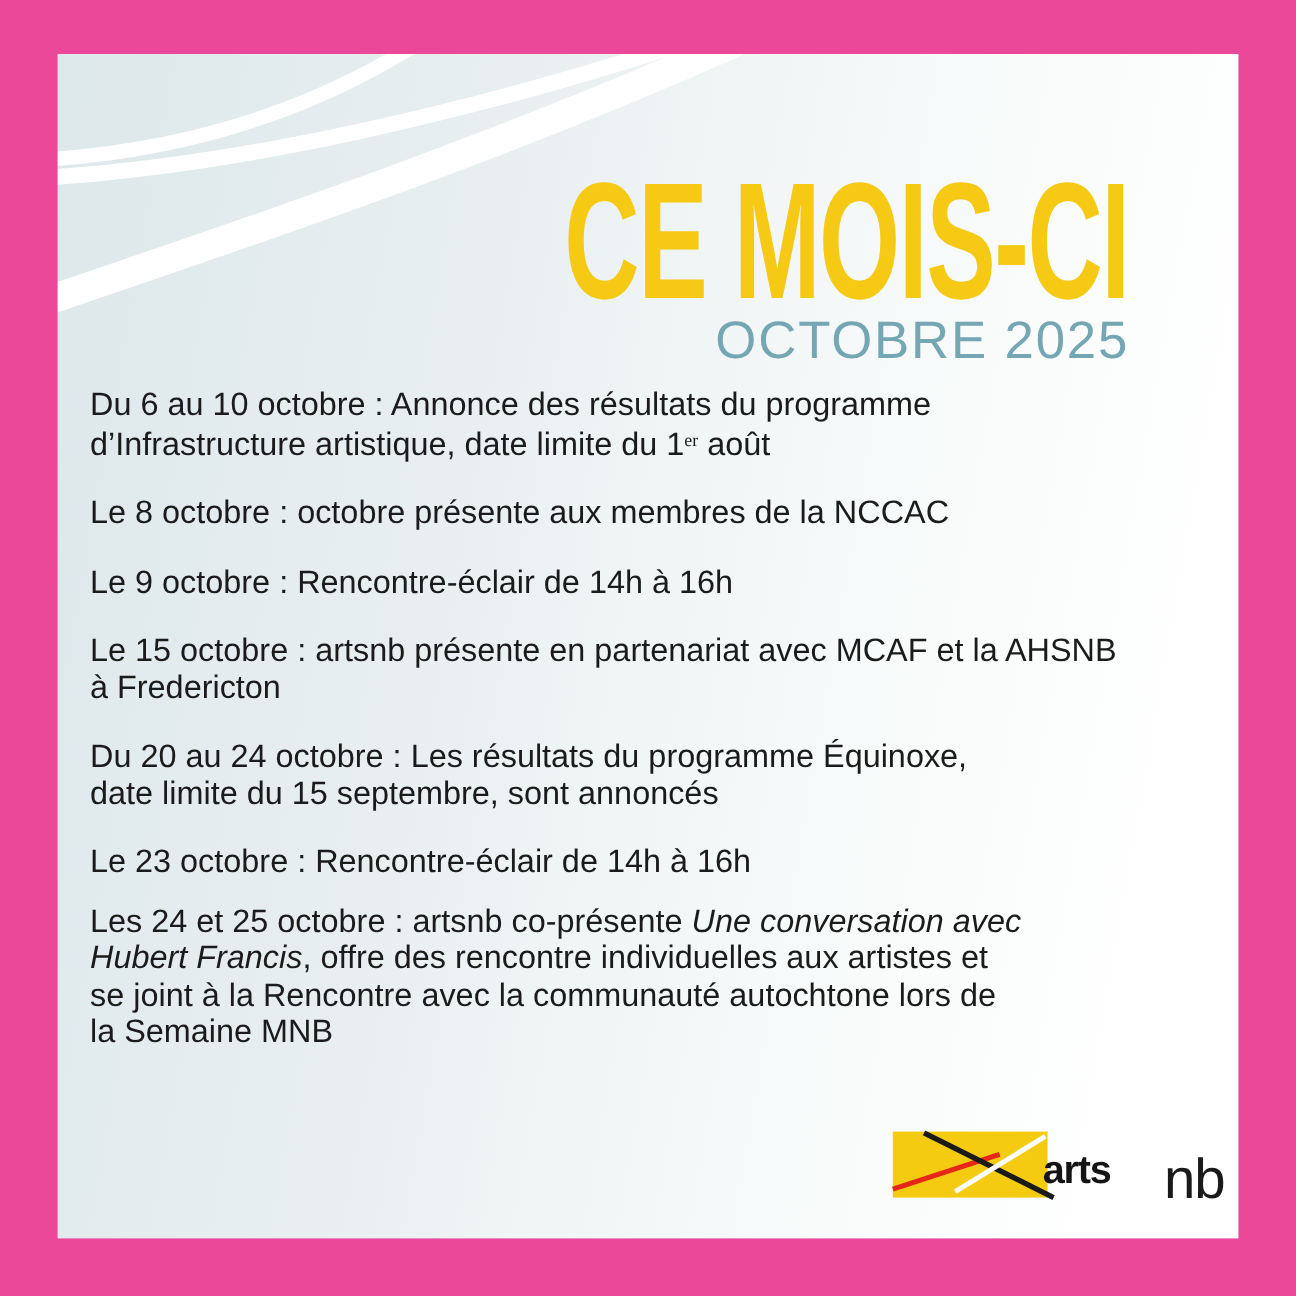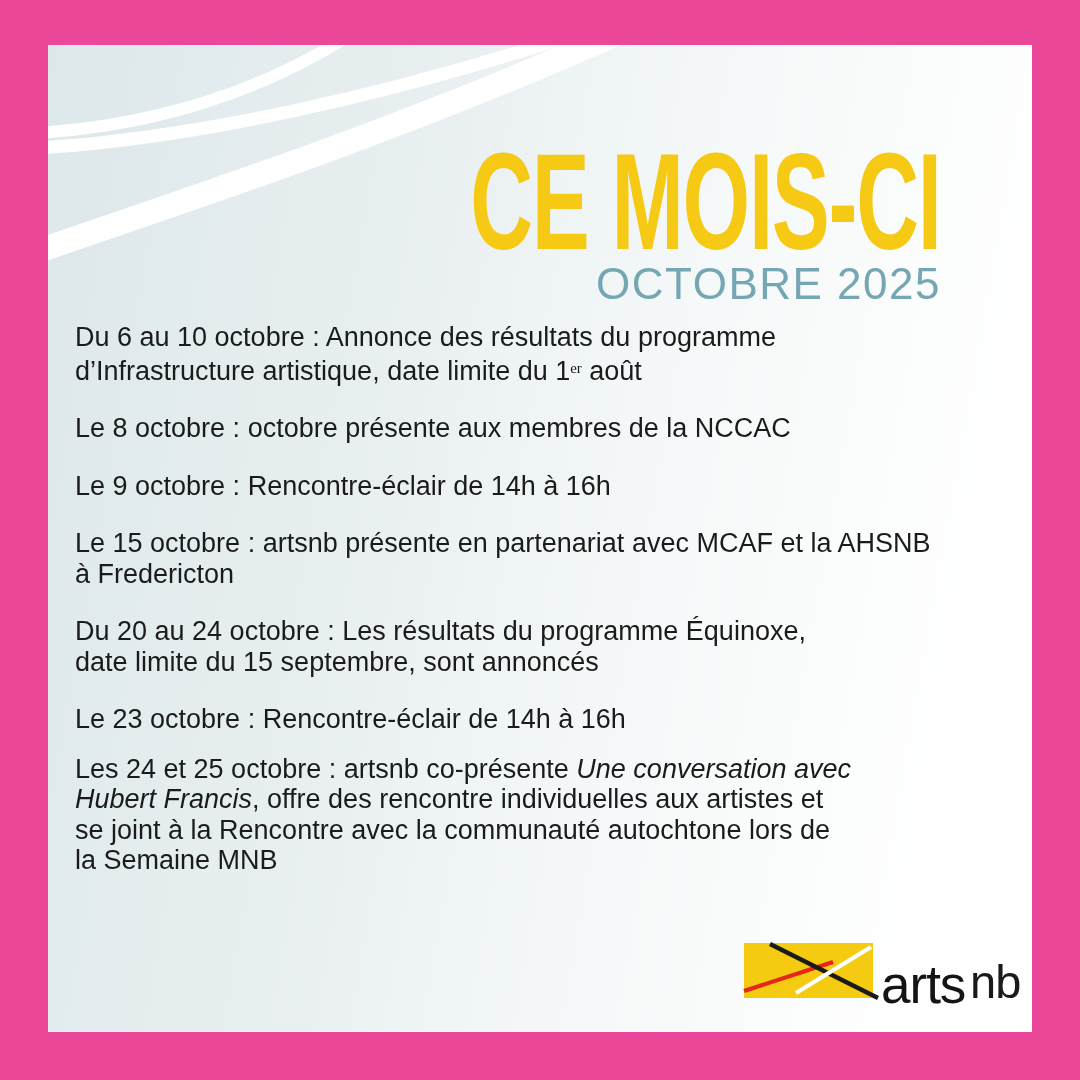--- a/index.html
+++ b/index.html
@@ -53,22 +53,22 @@
   .event-label{font-weight:normal;}
   .it{font-style:italic;}
   .sup{font-size:0.55em;vertical-align:0.5em;letter-spacing:0;font-family:Liberation Serif, serif;}
   .w-mid{max-width:780px;margin-top:23px;}
   .w-narrow{max-width:516px;}
   .event:last-child{margin-top:-8px;}
 
   .logo{position:absolute;left:694px;top:895px;width:300px;height:70px;}
   .logo-mark{position:absolute;left:0;top:0;width:137px;height:62px;overflow:visible;}
   .logo-arts{
-    position:absolute;left:139px;top:18px;
-    font-size:53px;line-height:1;font-weight:normal;letter-spacing:-1px;
+    position:absolute;left:127px;top:18px;
+    font-size:33px;line-height:1;font-weight:bold;letter-spacing:-1px;
     color:#141414;
   }
   .logo-nb{
     position:absolute;left:228px;top:18px;
     font-size:47px;line-height:1;font-weight:300;letter-spacing:-1px;
     color:#1a1a1a;
   }
 </style>
 </head>
 <body>

